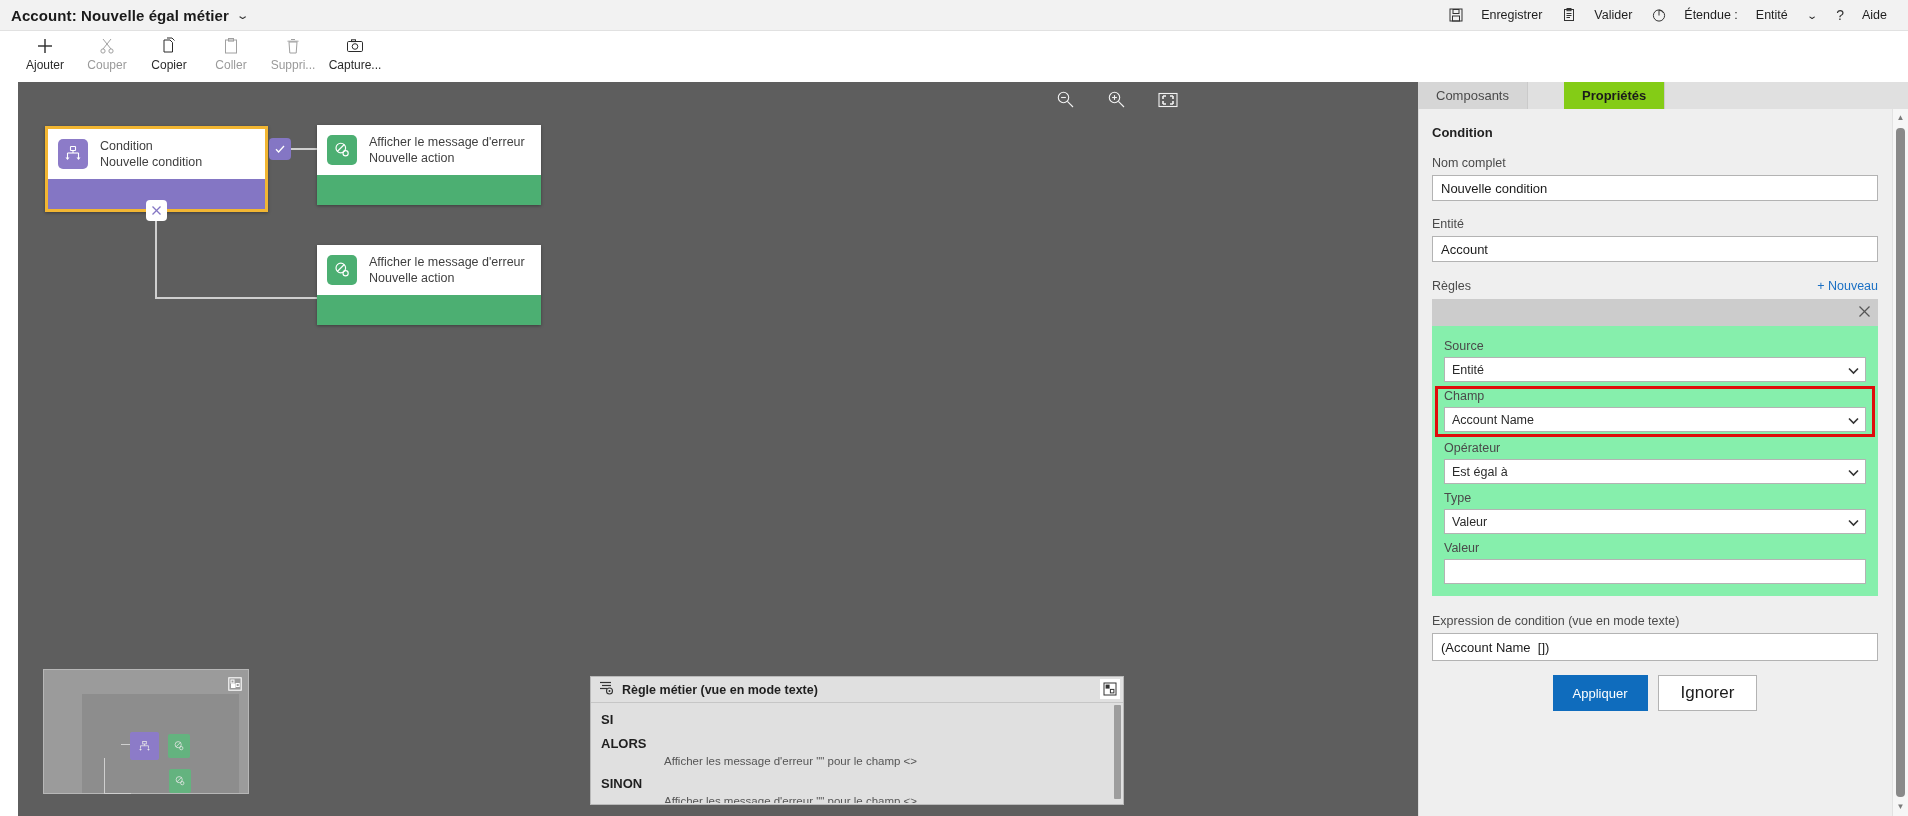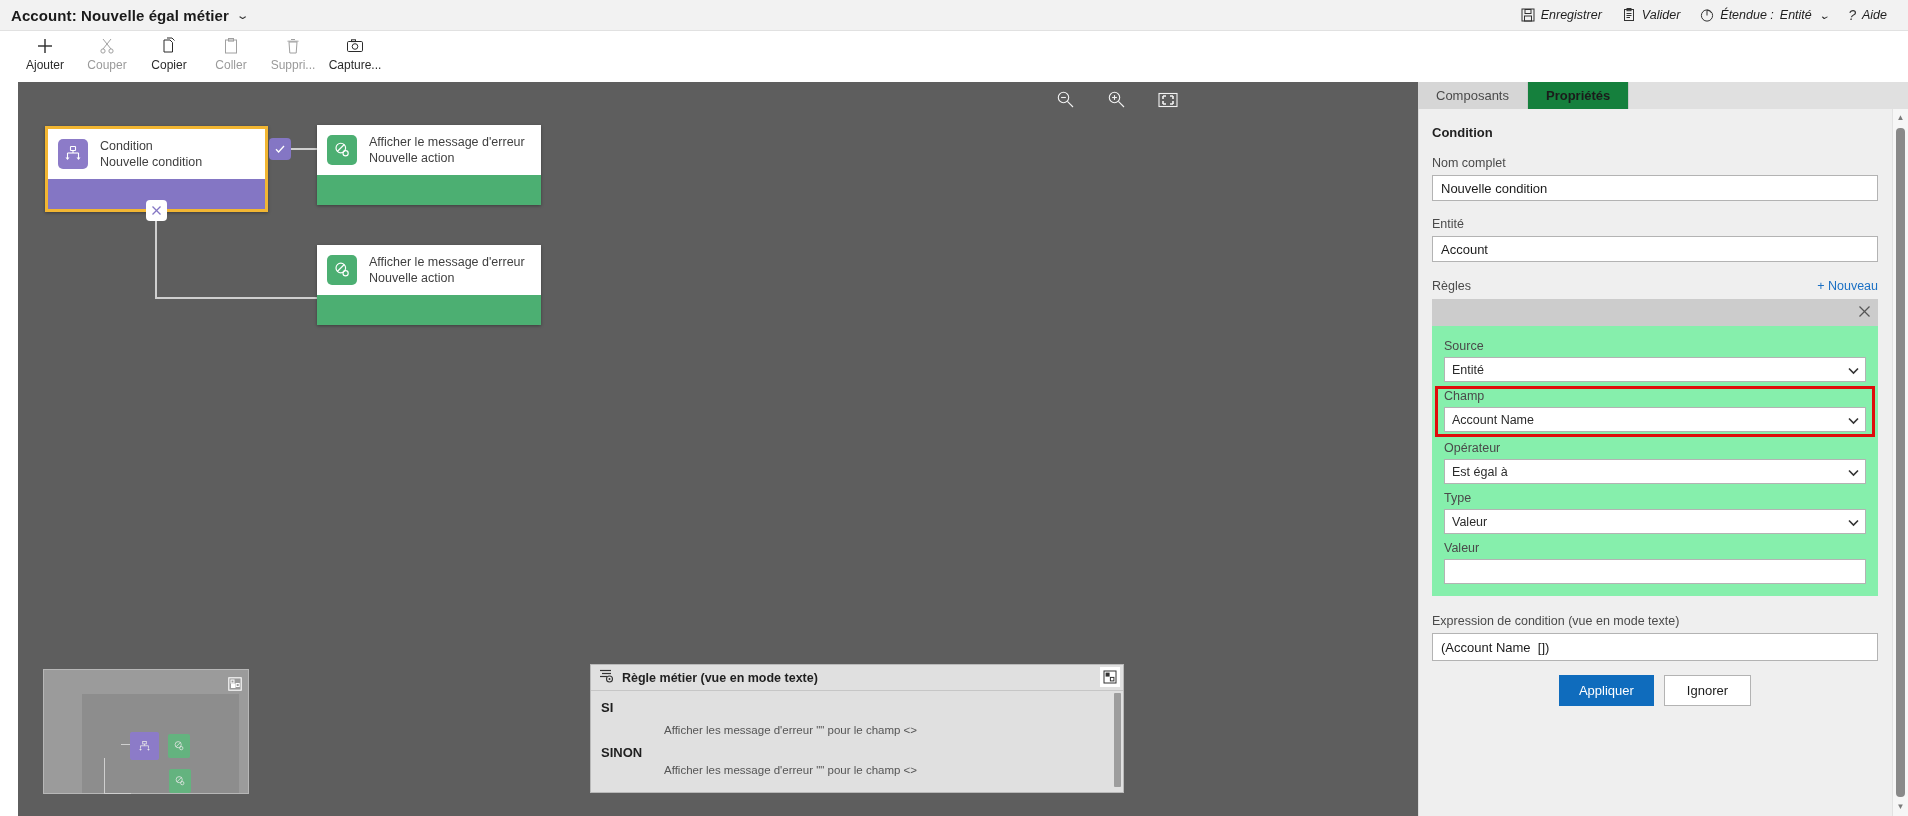--- a/index.html
+++ b/index.html
@@ -24,23 +24,23 @@
   }
   .title-caret {
     margin-left: 9px; color: #333; font-size: 11px;
     display: inline-block; transform: scaleX(1.5);
   }
   .title-right {
     margin-left: auto; display: flex; align-items: center;
     gap: 0px; padding-right: 11px;
   }
   .cmd {
-    display: flex; align-items: center; gap: 6px;
+    display: flex; align-items: center; gap: 18px;
     font-size: 12.5px; color: #1f1f1f;
-    padding: 4px 10px; cursor: default; white-space: nowrap; font-style: italic;
+    padding: 4px 10px; cursor: default; white-space: nowrap;
   }
   .cmd svg { display: block; }
   .cmd .caret { font-size: 10px; display:inline-block; transform: scaleX(1.4); margin-left:2px;}
 
   
   .ribbon {
     height: 51px; width: 100%;
     background: #ffffff;
     border-top: 1px solid #e1e1e1;
     display: flex; align-items: flex-start;
@@ -136,21 +136,21 @@
   .mm-a1   { left: 86px; top: 40px; width: 22px; height: 24px; background: #64b37f; }
   .mm-a2   { left: 87px; top: 75px; width: 22px; height: 24px; background: #64b37f; }
   .mm-restore {
     position: absolute; right: 6px; top: 6px;
     width: 15px; height: 15px;
     display:flex;align-items:center;justify-content:center; cursor:pointer;
   }
 
   
   .textpanel {
-    position: absolute; left: 572px; bottom: 23px;
+    position: absolute; left: 572px; bottom: 11px;
     width: 534px; height: 129px;
     background: #e0e0e0; border: 1px solid #b9b9b9;
   }
   .tp-head {
     height: 26px; display: flex; align-items: center;
     padding: 0 8px; border-bottom: 1px solid #c6c6c6;
     position: relative;
   }
   .tp-title { font-size: 12.5px; color: #1f1f1f; margin-left: 8px; font-weight: 600; }
   .tp-restore { position: absolute; right: 3px; top: 2px; width: 20px; height: 20px;
@@ -175,21 +175,21 @@
     background: #e0e0e0;
   }
   .tab {
     height: 27px; padding: 0 18px;
     display: flex; align-items: center;
     font-size: 13px; color: #4a4a4a;
     background: #d6d6d6; cursor: pointer;
     border-right: 1px solid #cacaca;
   }
   .tab.active {
-    background: #15803d; color: #1b1b1b; font-weight: bold;
+    background: #84cc16; color: #1b1b1b; font-weight: bold; margin-left: 36px;
   }
   .props-scrollwrap { flex: 1; display: flex; overflow: hidden; }
   .props-inner { flex: 1; padding: 0 14px 0 14px; overflow: hidden; }
 
   .section-title { font-size: 13px; font-weight: bold; color: #1f1f1f; margin: 16px 0 0 0; }
   .fld-label { font-size: 12.5px; color: #4a4a4a; margin: 16px 0 5px 0; }
   .fld-input {
     width: 100%; height: 26px;
     background: #ffffff; border: 1px solid #b3b3b3;
     font-size: 13px; color: #1b1b1b;
@@ -230,21 +230,21 @@
 
   .expr-section { padding-top: 10px; }
   .actions { display: flex; gap: 10px; justify-content: center; margin-top: 14px; padding-bottom: 10px;}
   .btn-primary {
     background: #0f6cbd; color: #fff; border: none;
     font-size: 13px; padding: 7px 20px; cursor: pointer;
     font-family: "Liberation Sans", sans-serif;
   }
   .btn-secondary {
     background: #fff; color: #1b1b1b; border: 1px solid #b3b3b3;
-    font-size: 13px; padding: 7px 22px; cursor: pointer;
+    font-size: 17px; padding: 7px 22px; cursor: pointer;
     font-family: "Liberation Sans", sans-serif;
   }
 
   
   .pscroll {
     width: 16px; background: #f6f6f6; border-left: 1px solid #e2e2e2;
     display: flex; flex-direction: column; align-items: center;
     padding: 2px 0;
   }
   .pscroll .arrow { font-size: 8px; color: #7a7a7a; height: 14px; line-height:14px; cursor:pointer;}
@@ -530,20 +530,21 @@
           <svg width="14" height="14" viewBox="0 0 14 14">
               <rect x="1" y="1" width="12" height="12" fill="none" stroke="#333" stroke-width="1"></rect>
               <rect x="2.6" y="2.6" width="4" height="4" fill="#333"></rect>
               <rect x="7.4" y="7.4" width="3.5" height="3.5" fill="none" stroke="#333" stroke-width="1"></rect>
             </svg>
         </span>
       </div>
       <div class="tp-body">
         <div class="tp-kw">SI</div>
         <div class="tp-line"></div>
+        <div class="tp-kw">ALORS</div>
         <div class="tp-line">Afficher les message d'erreur "" pour le champ &lt;&gt;</div>
         <div class="tp-kw">SINON</div>
         <div class="tp-line">Afficher les message d'erreur "" pour le champ &lt;&gt;</div>
         <div class="tp-scroll"></div>
       </div>
     </div>
 
   </div>
 
   <div class="props">

